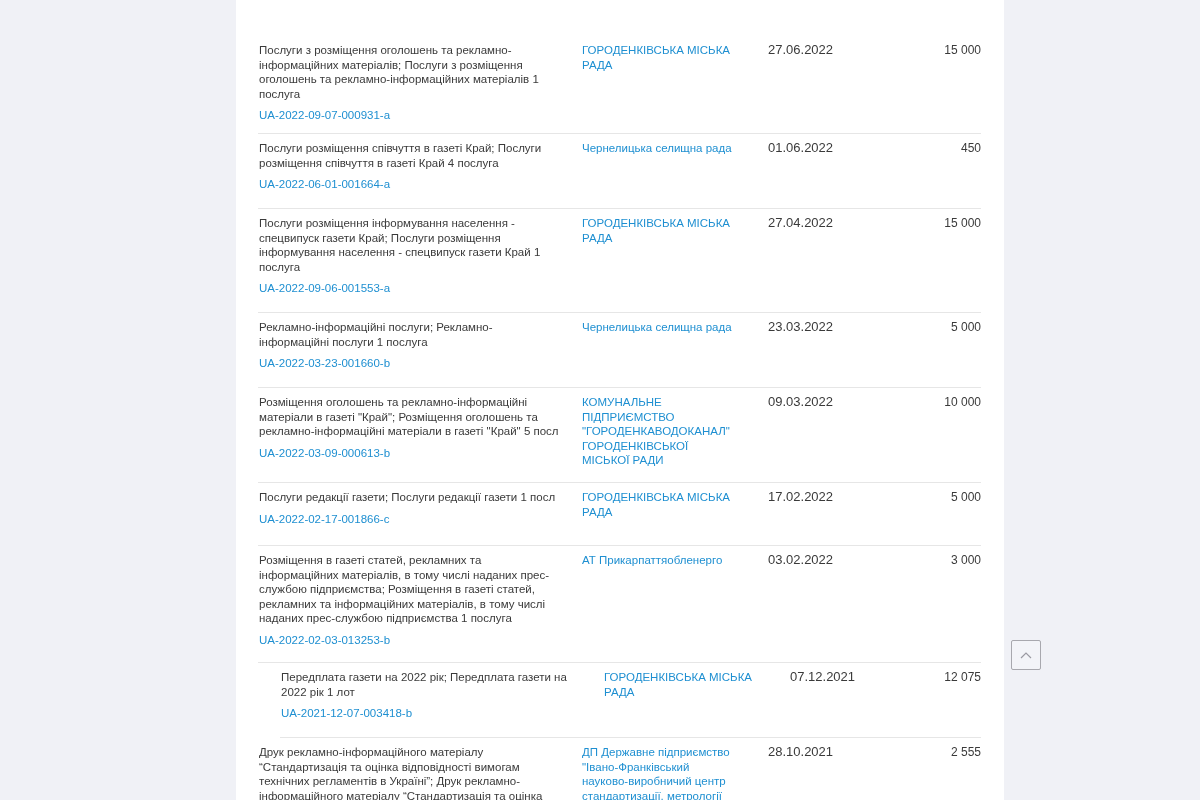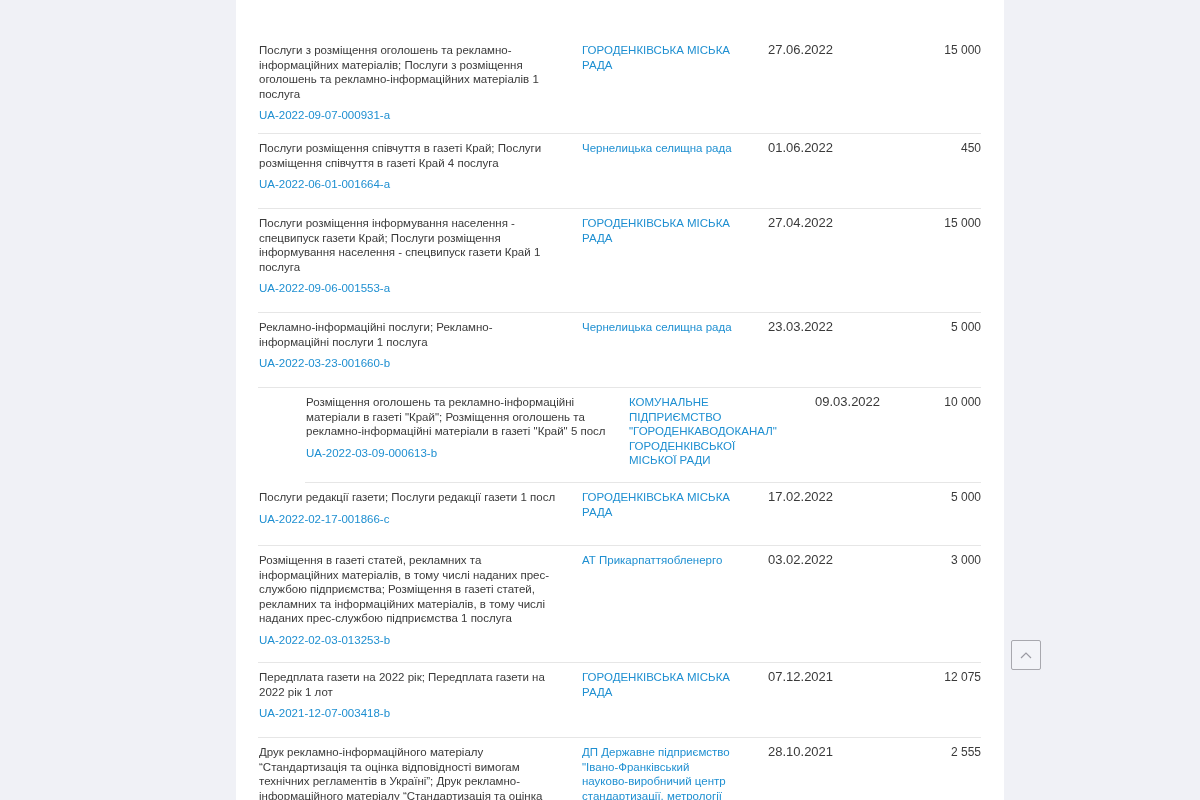--- a/index.html
+++ b/index.html
@@ -129,21 +129,21 @@
   <div class="row" style="height:75px;">
     <div class="desc">
       <span>Рекламно-інформаційні послуги; Рекламно-інформаційні послуги 1 послуга</span>
       <span class="id">UA-2022-03-23-001660-b</span>
     </div>
     <div class="buyer">Чернелицька селищна рада</div>
     <div class="date">23.03.2022</div>
     <div class="amount">5 000</div>
   </div>
 
-  <div class="row" style="height:95px;margin-left:47px;">
+  <div class="row" style="height:95px;">
     <div class="desc">
       <span>Розміщення оголошень та рекламно-інформаційні матеріали в газеті "Край"; Розміщення оголошень та рекламно-інформаційні матеріали в газеті "Край" 5 посл</span>
       <span class="id">UA-2022-03-09-000613-b</span>
     </div>
     <div class="buyer">КОМУНАЛЬНЕ ПІДПРИЄМСТВО "ГОРОДЕНКАВОДОКАНАЛ" ГОРОДЕНКІВСЬКОЇ МІСЬКОЇ РАДИ</div>
     <div class="date">09.03.2022</div>
     <div class="amount">10 000</div>
   </div>
 
   <div class="row" style="height:63px;">
@@ -159,21 +159,21 @@
   <div class="row" style="height:117px;">
     <div class="desc">
       <span>Розміщення в газеті статей, рекламних та інформаційних матеріалів, в тому числі наданих прес-службою підприємства; Розміщення в газеті статей, рекламних та інформаційних матеріалів, в тому числі наданих прес-службою підприємства 1 послуга</span>
       <span class="id">UA-2022-02-03-013253-b</span>
     </div>
     <div class="buyer">АТ Прикарпаттяобленерго</div>
     <div class="date">03.02.2022</div>
     <div class="amount">3 000</div>
   </div>
 
-  <div class="row" style="height:75px;">
+  <div class="row" style="height:75px;margin-left:22px;">
     <div class="desc">
       <span>Передплата газети на 2022 рік; Передплата газети на 2022 рік 1 лот</span>
       <span class="id">UA-2021-12-07-003418-b</span>
     </div>
     <div class="buyer">ГОРОДЕНКІВСЬКА МІСЬКА РАДА</div>
     <div class="date">07.12.2021</div>
     <div class="amount">12 075</div>
   </div>
 
   <div class="row" style="height:120px; border-bottom:none;">

